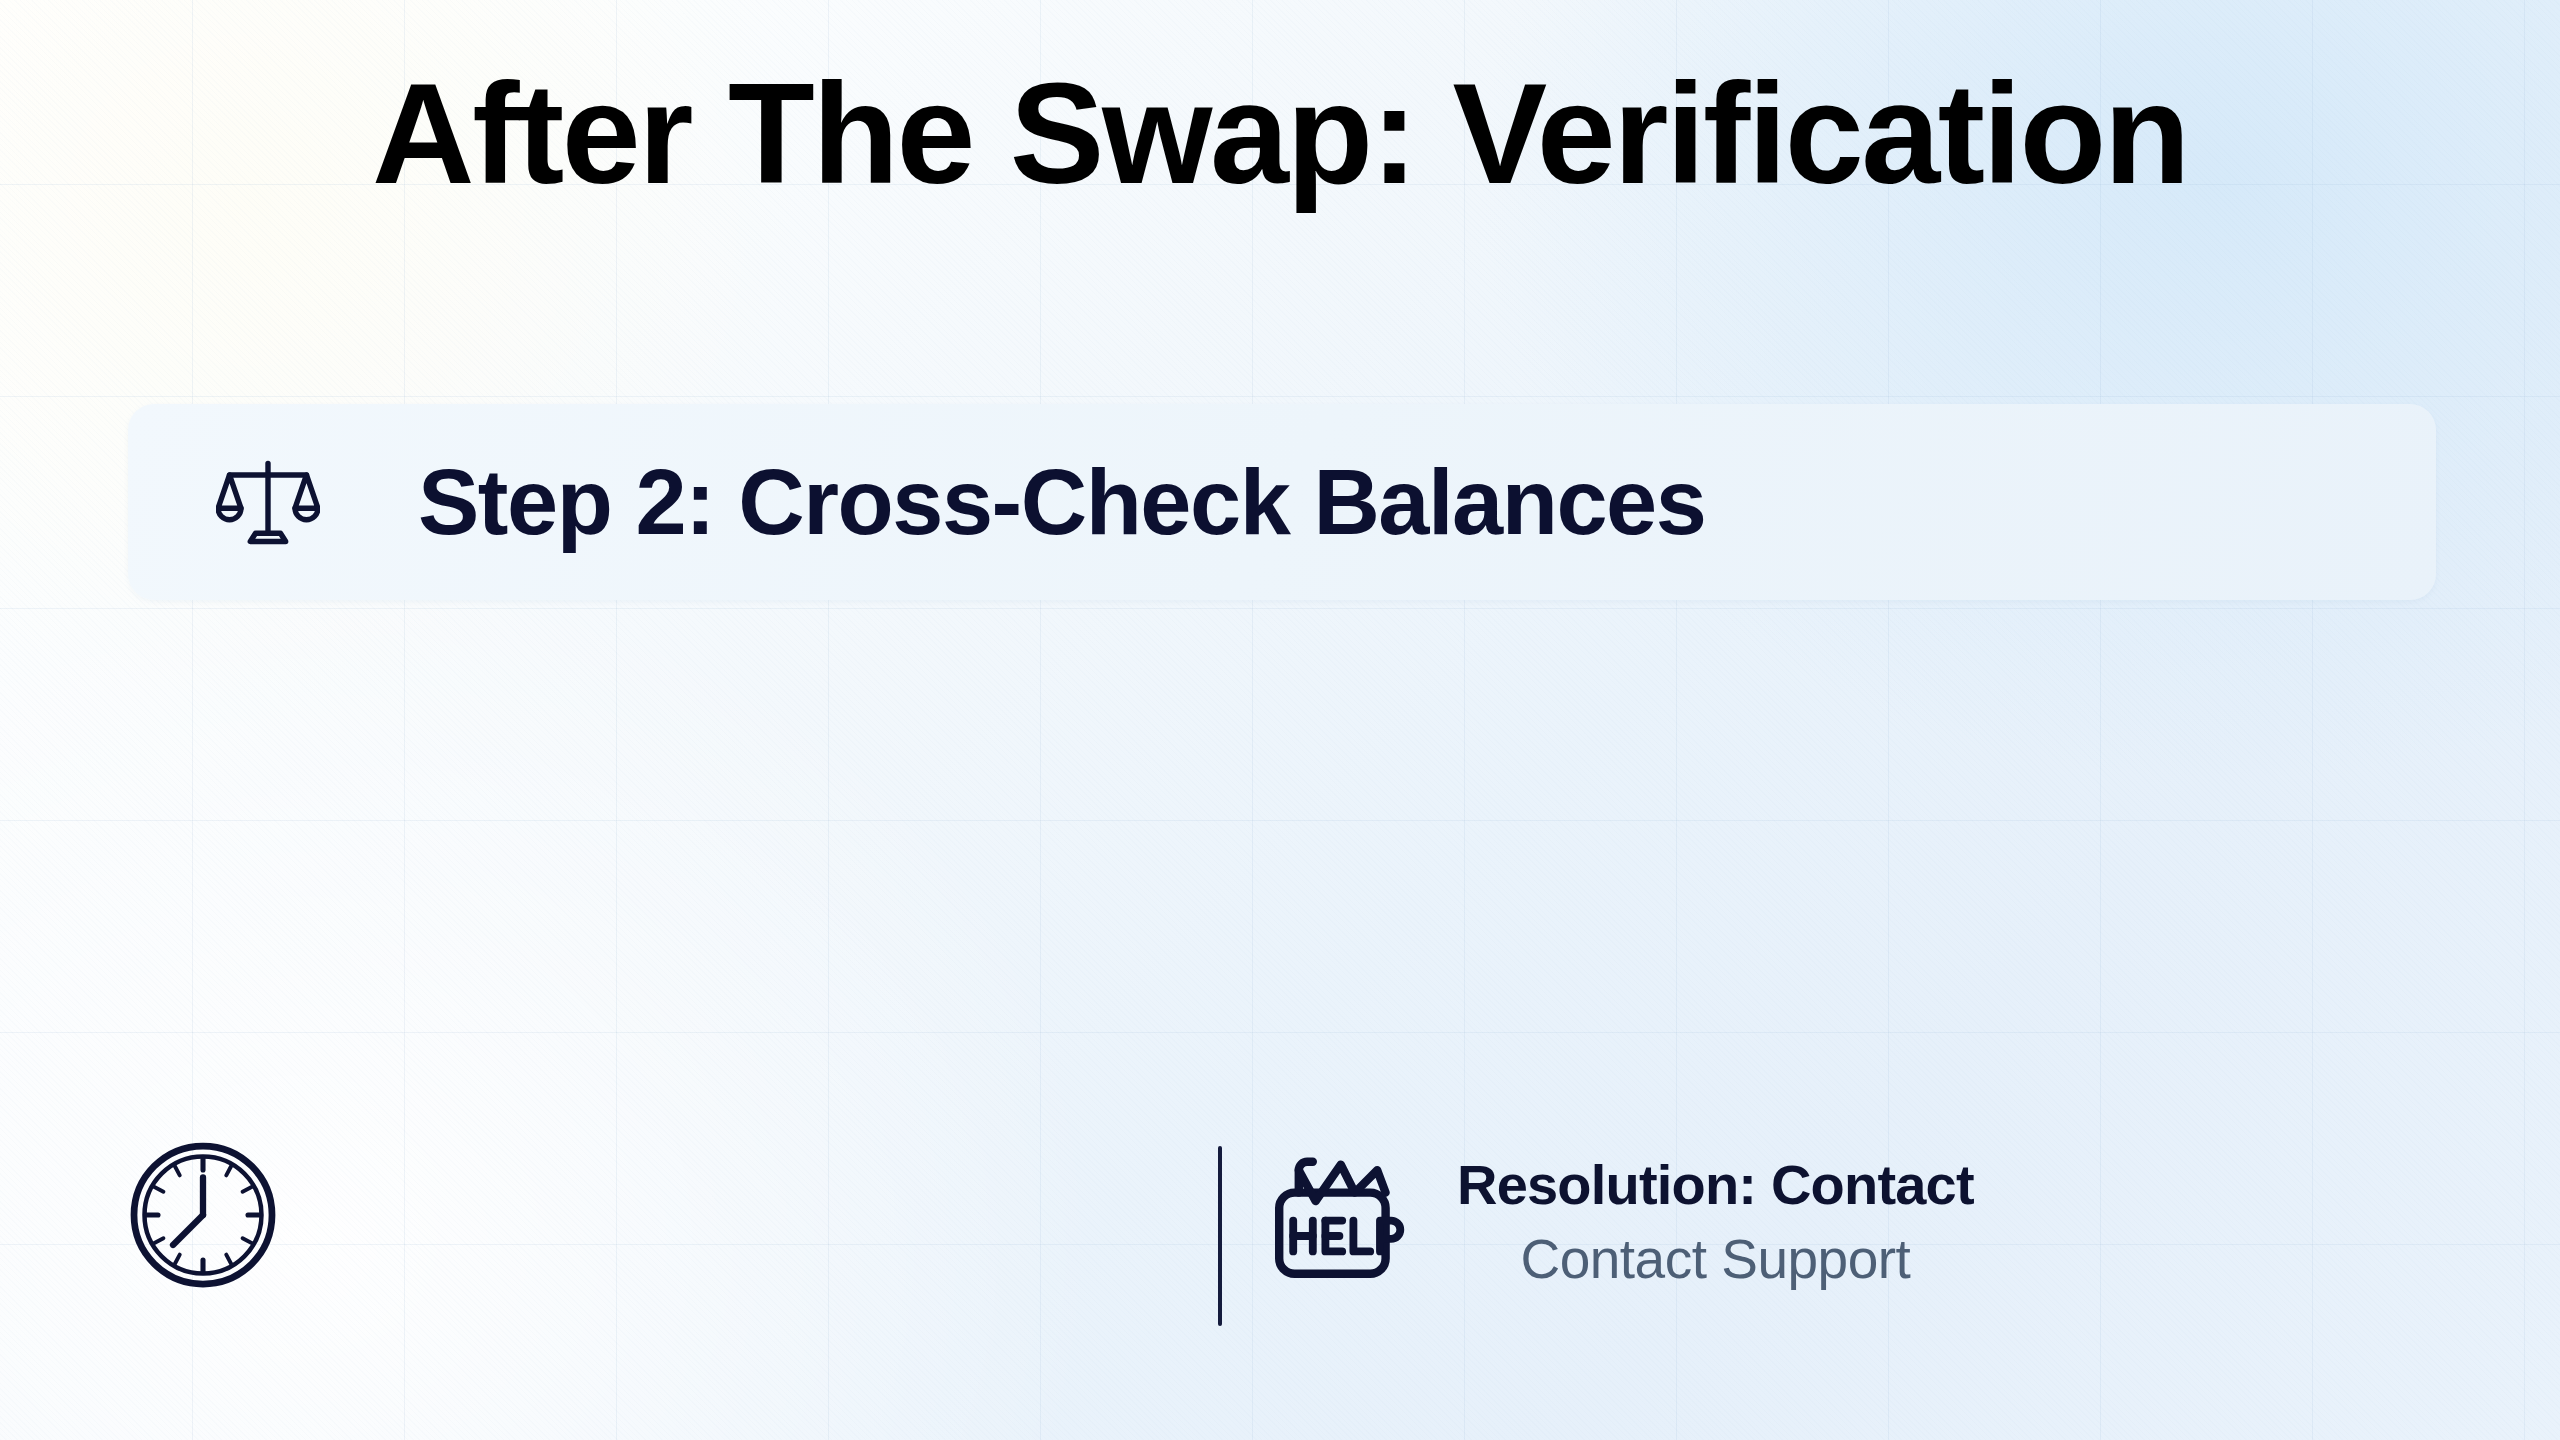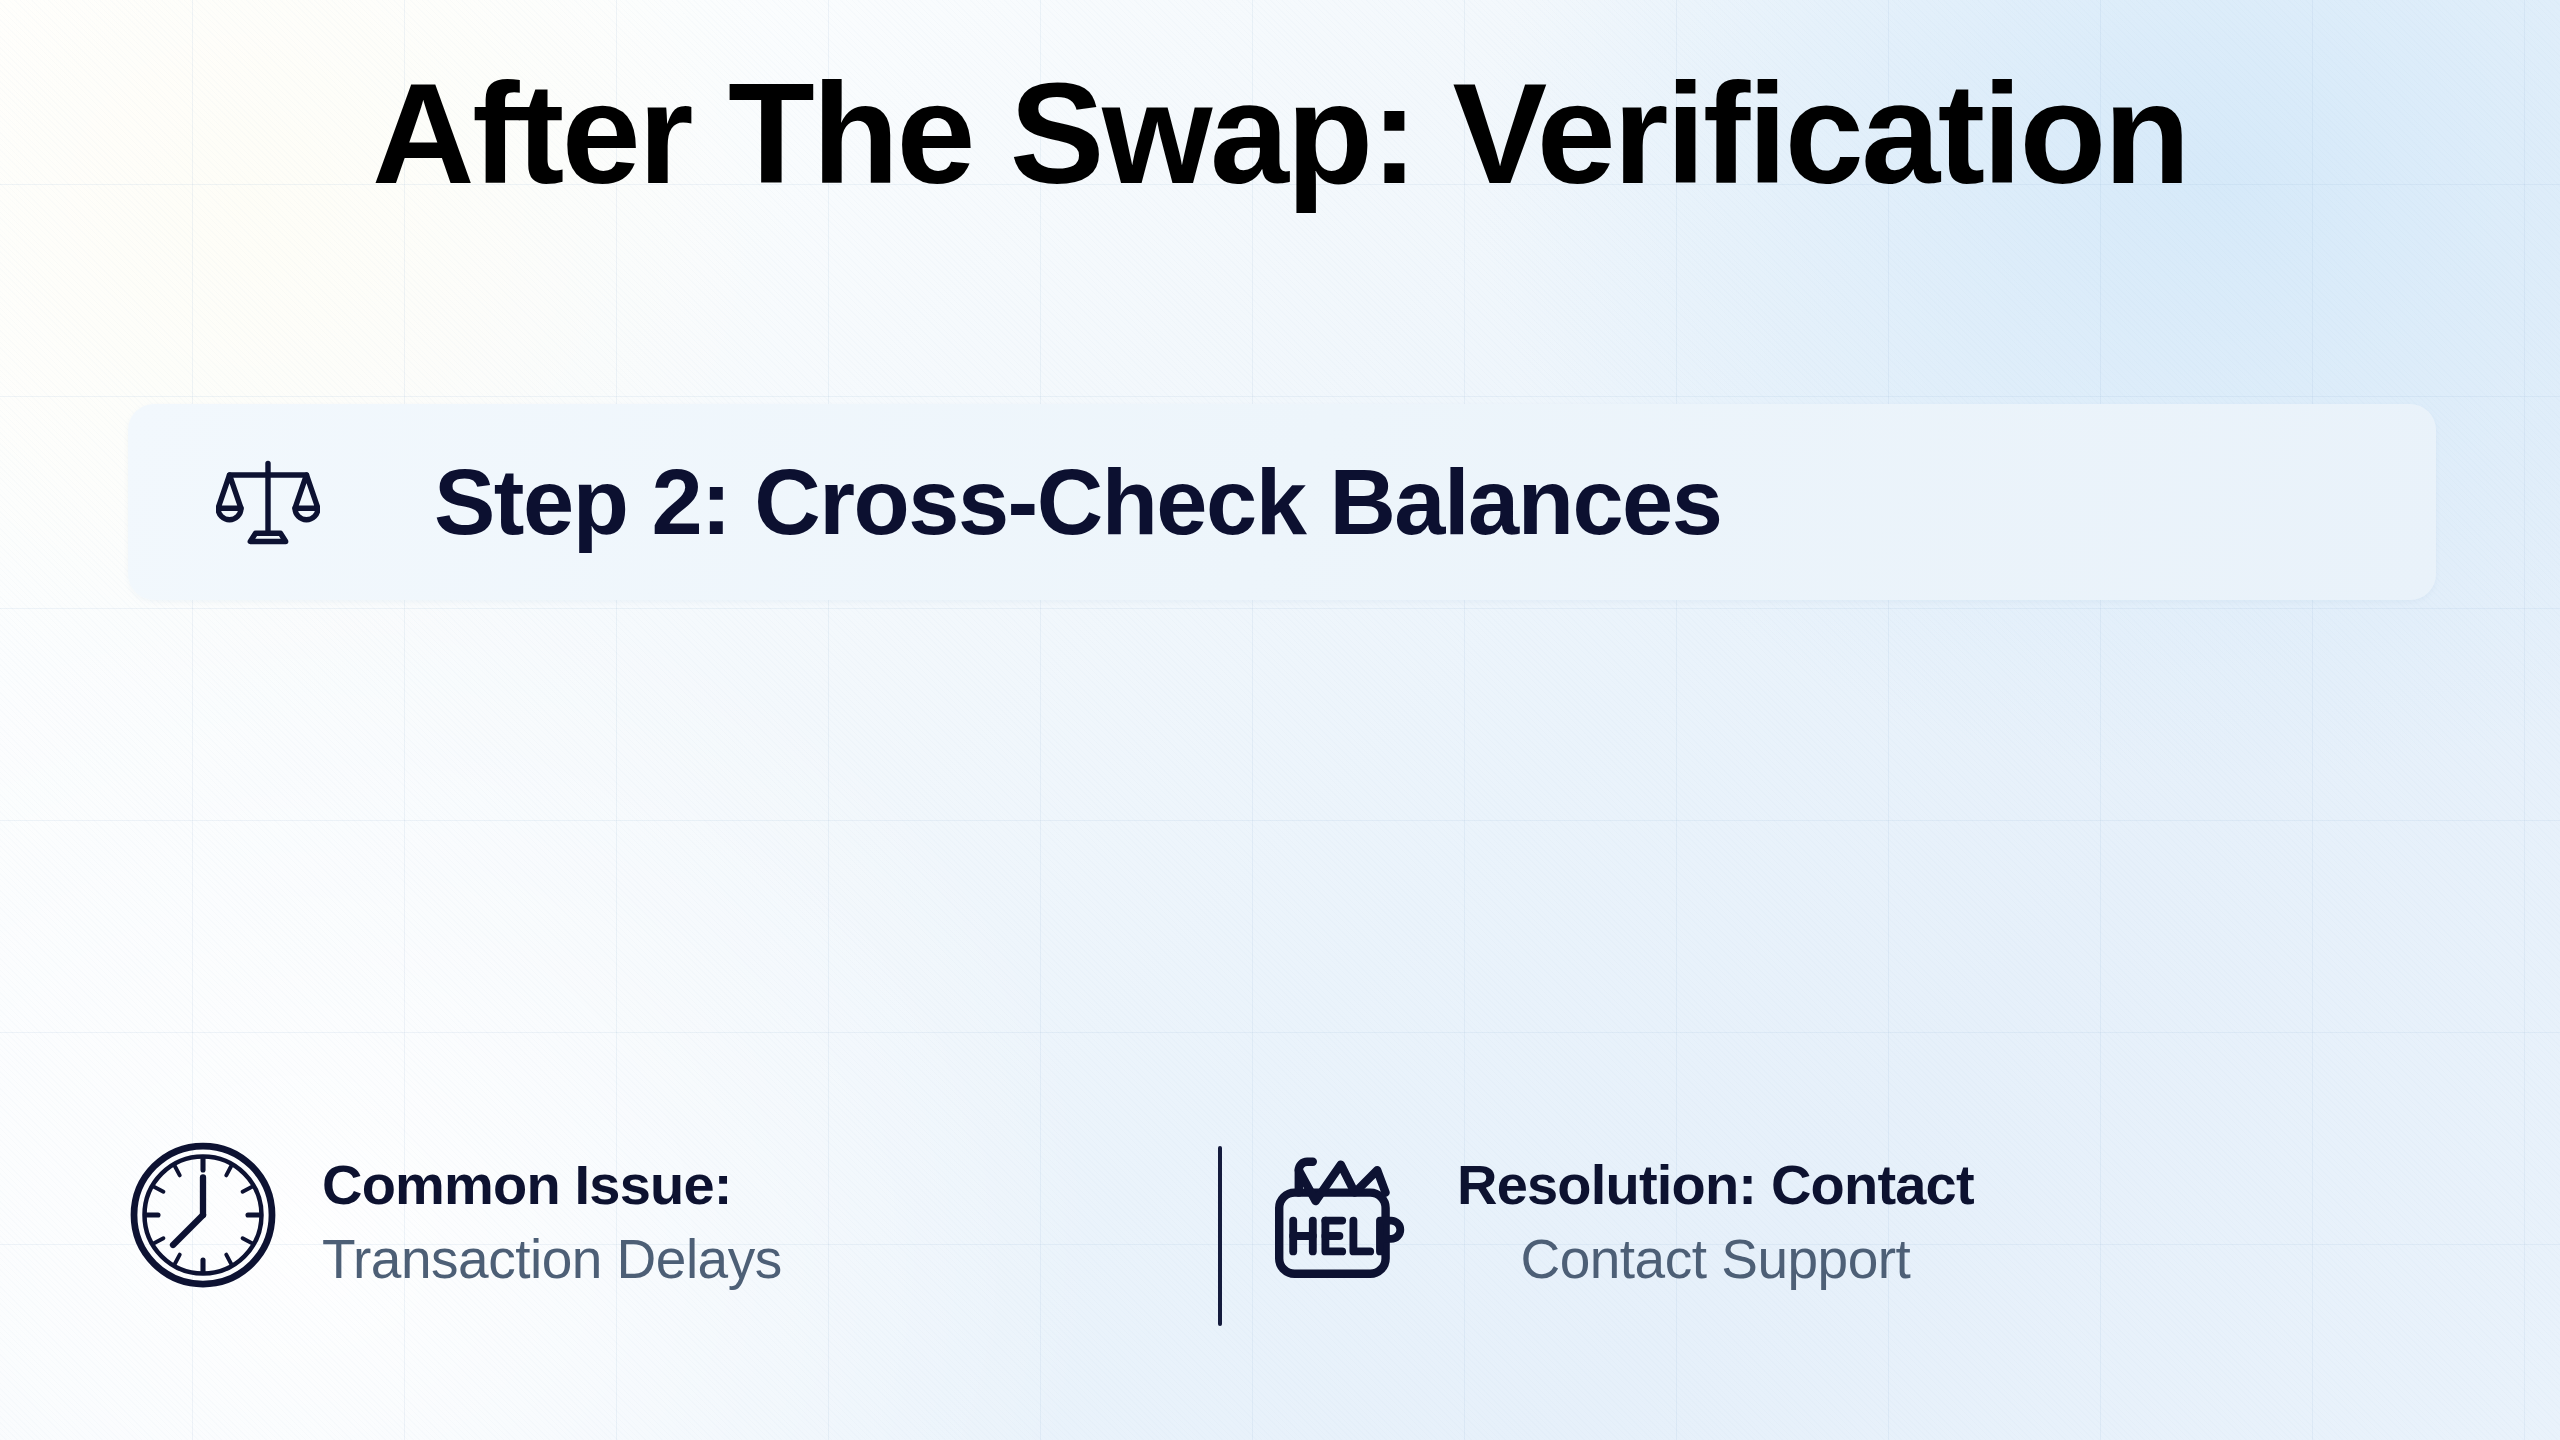--- a/index.html
+++ b/index.html
@@ -117,21 +117,20 @@
     box-sizing: border-box;
     padding-left: 82px;
   }
   .step-card.variant-strong {
     background: linear-gradient(118deg, #b9daf6 0%, #c3def8 45%, #b2d4f4 100%);
     box-shadow: 0 2px 5px rgba(120,160,200,0.18);
   }
   .step-card.variant-faint {
     background: linear-gradient(118deg, #f2f8fd 0%, #edf5fb 50%, #e9f2fa 100%);
     box-shadow: 0 2px 5px rgba(150,180,210,0.10);
-    gap: 16px;
   }
   .step-card.variant-mid {
     background: linear-gradient(118deg, #cfe4f8 0%, #d6e9fa 50%, #c7dff6 100%);
     box-shadow: 0 2px 5px rgba(130,170,205,0.14);
   }
 
   .step-icon {
     flex: 0 0 auto;
     width: 116px;
     height: 116px;
@@ -283,24 +282,20 @@
               <path d="M69 83 L65.5 76.4" stroke-width="2.6"></path>
               <path d="M31 83 L34.5 76.4" stroke-width="2.6"></path>
               <path d="M17 69 L23.6 65.5" stroke-width="2.6"></path>
               <path d="M17 31 L23.6 34.5" stroke-width="2.6"></path>
               <path d="M31 17 L34.5 23.6" stroke-width="2.6"></path>
 
               <path d="M50 50 L50 25" stroke-width="4.2"></path>
               <path d="M50 50 L30 70" stroke-width="4.2"></path>
             </g>
           </svg>
-        </span>
-        <span class="footer-text">
-          <span class="footer-heading">Common Issue:</span>
-          <span class="footer-sub">Transaction Delays</span>
         </span>
       </div>
 
       <div id="footer-divider"></div>
 
       <div class="footer-col footer-col-right">
         <span class="footer-icon">
           <svg width="140" height="140" viewBox="0 0 100 100" fill="none" xmlns="http://www.w3.org/2000/svg">
             <g stroke="#0d1232" fill="none" stroke-linecap="round" stroke-linejoin="round">
 

